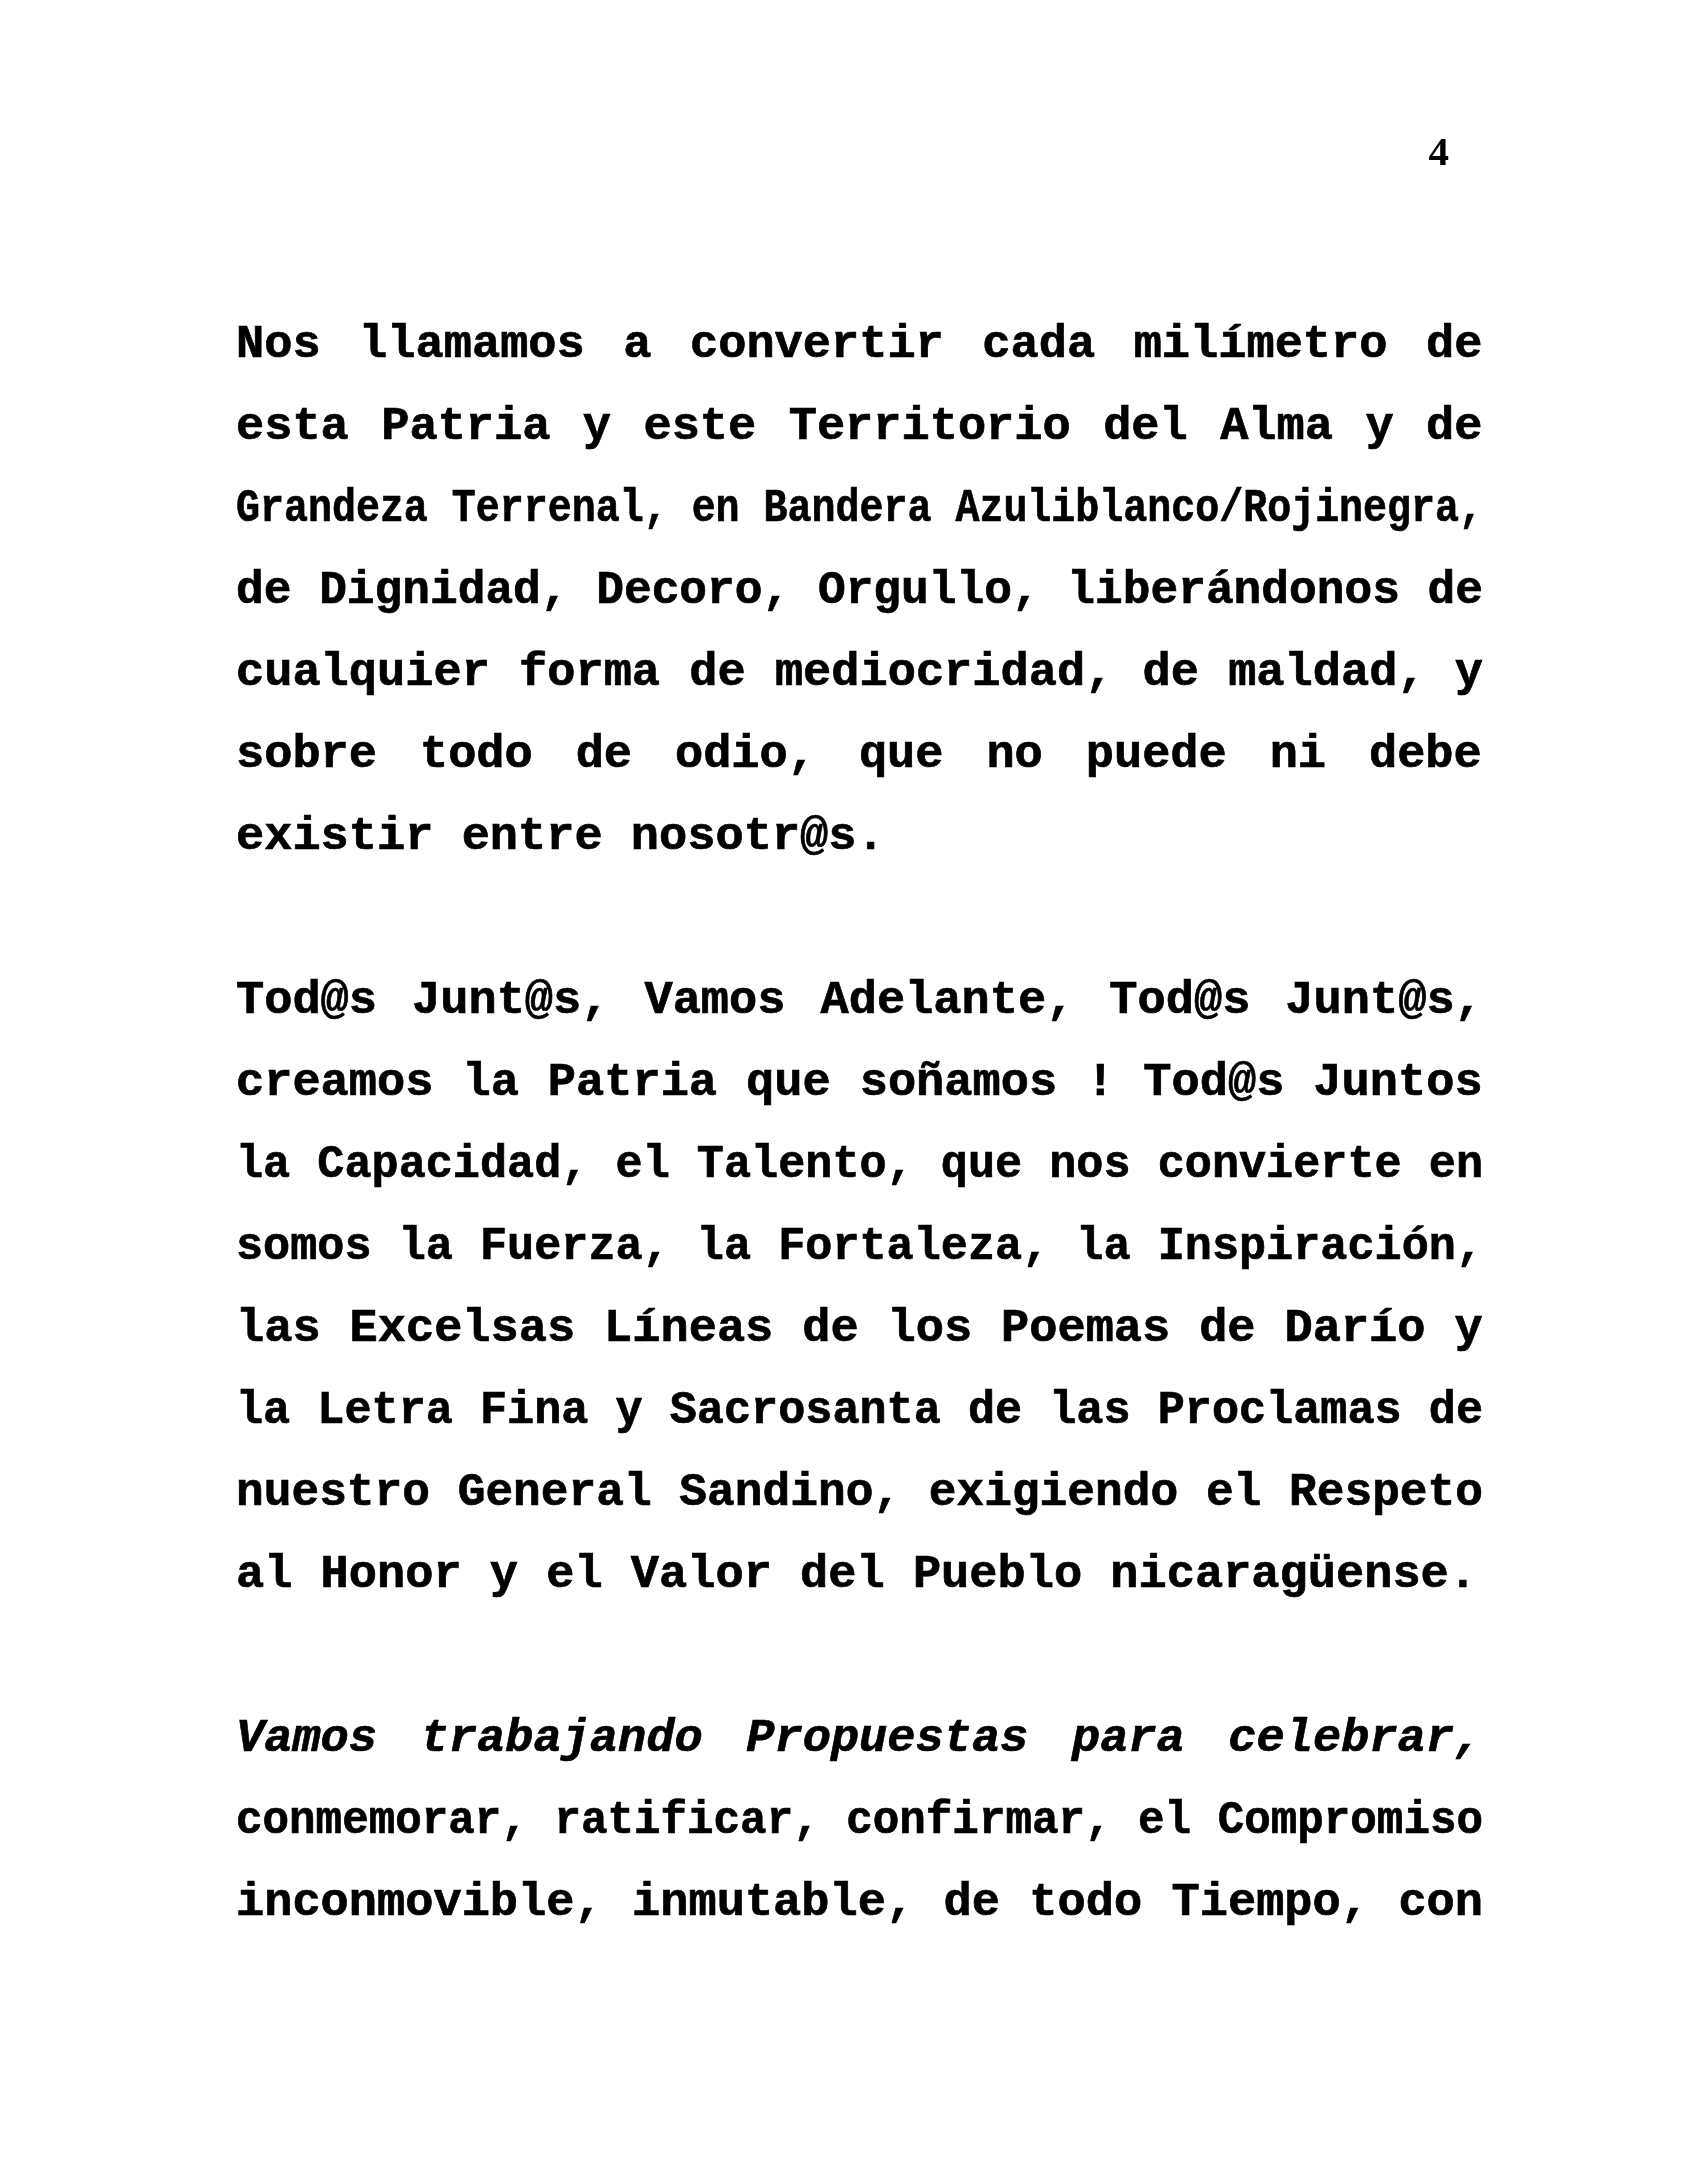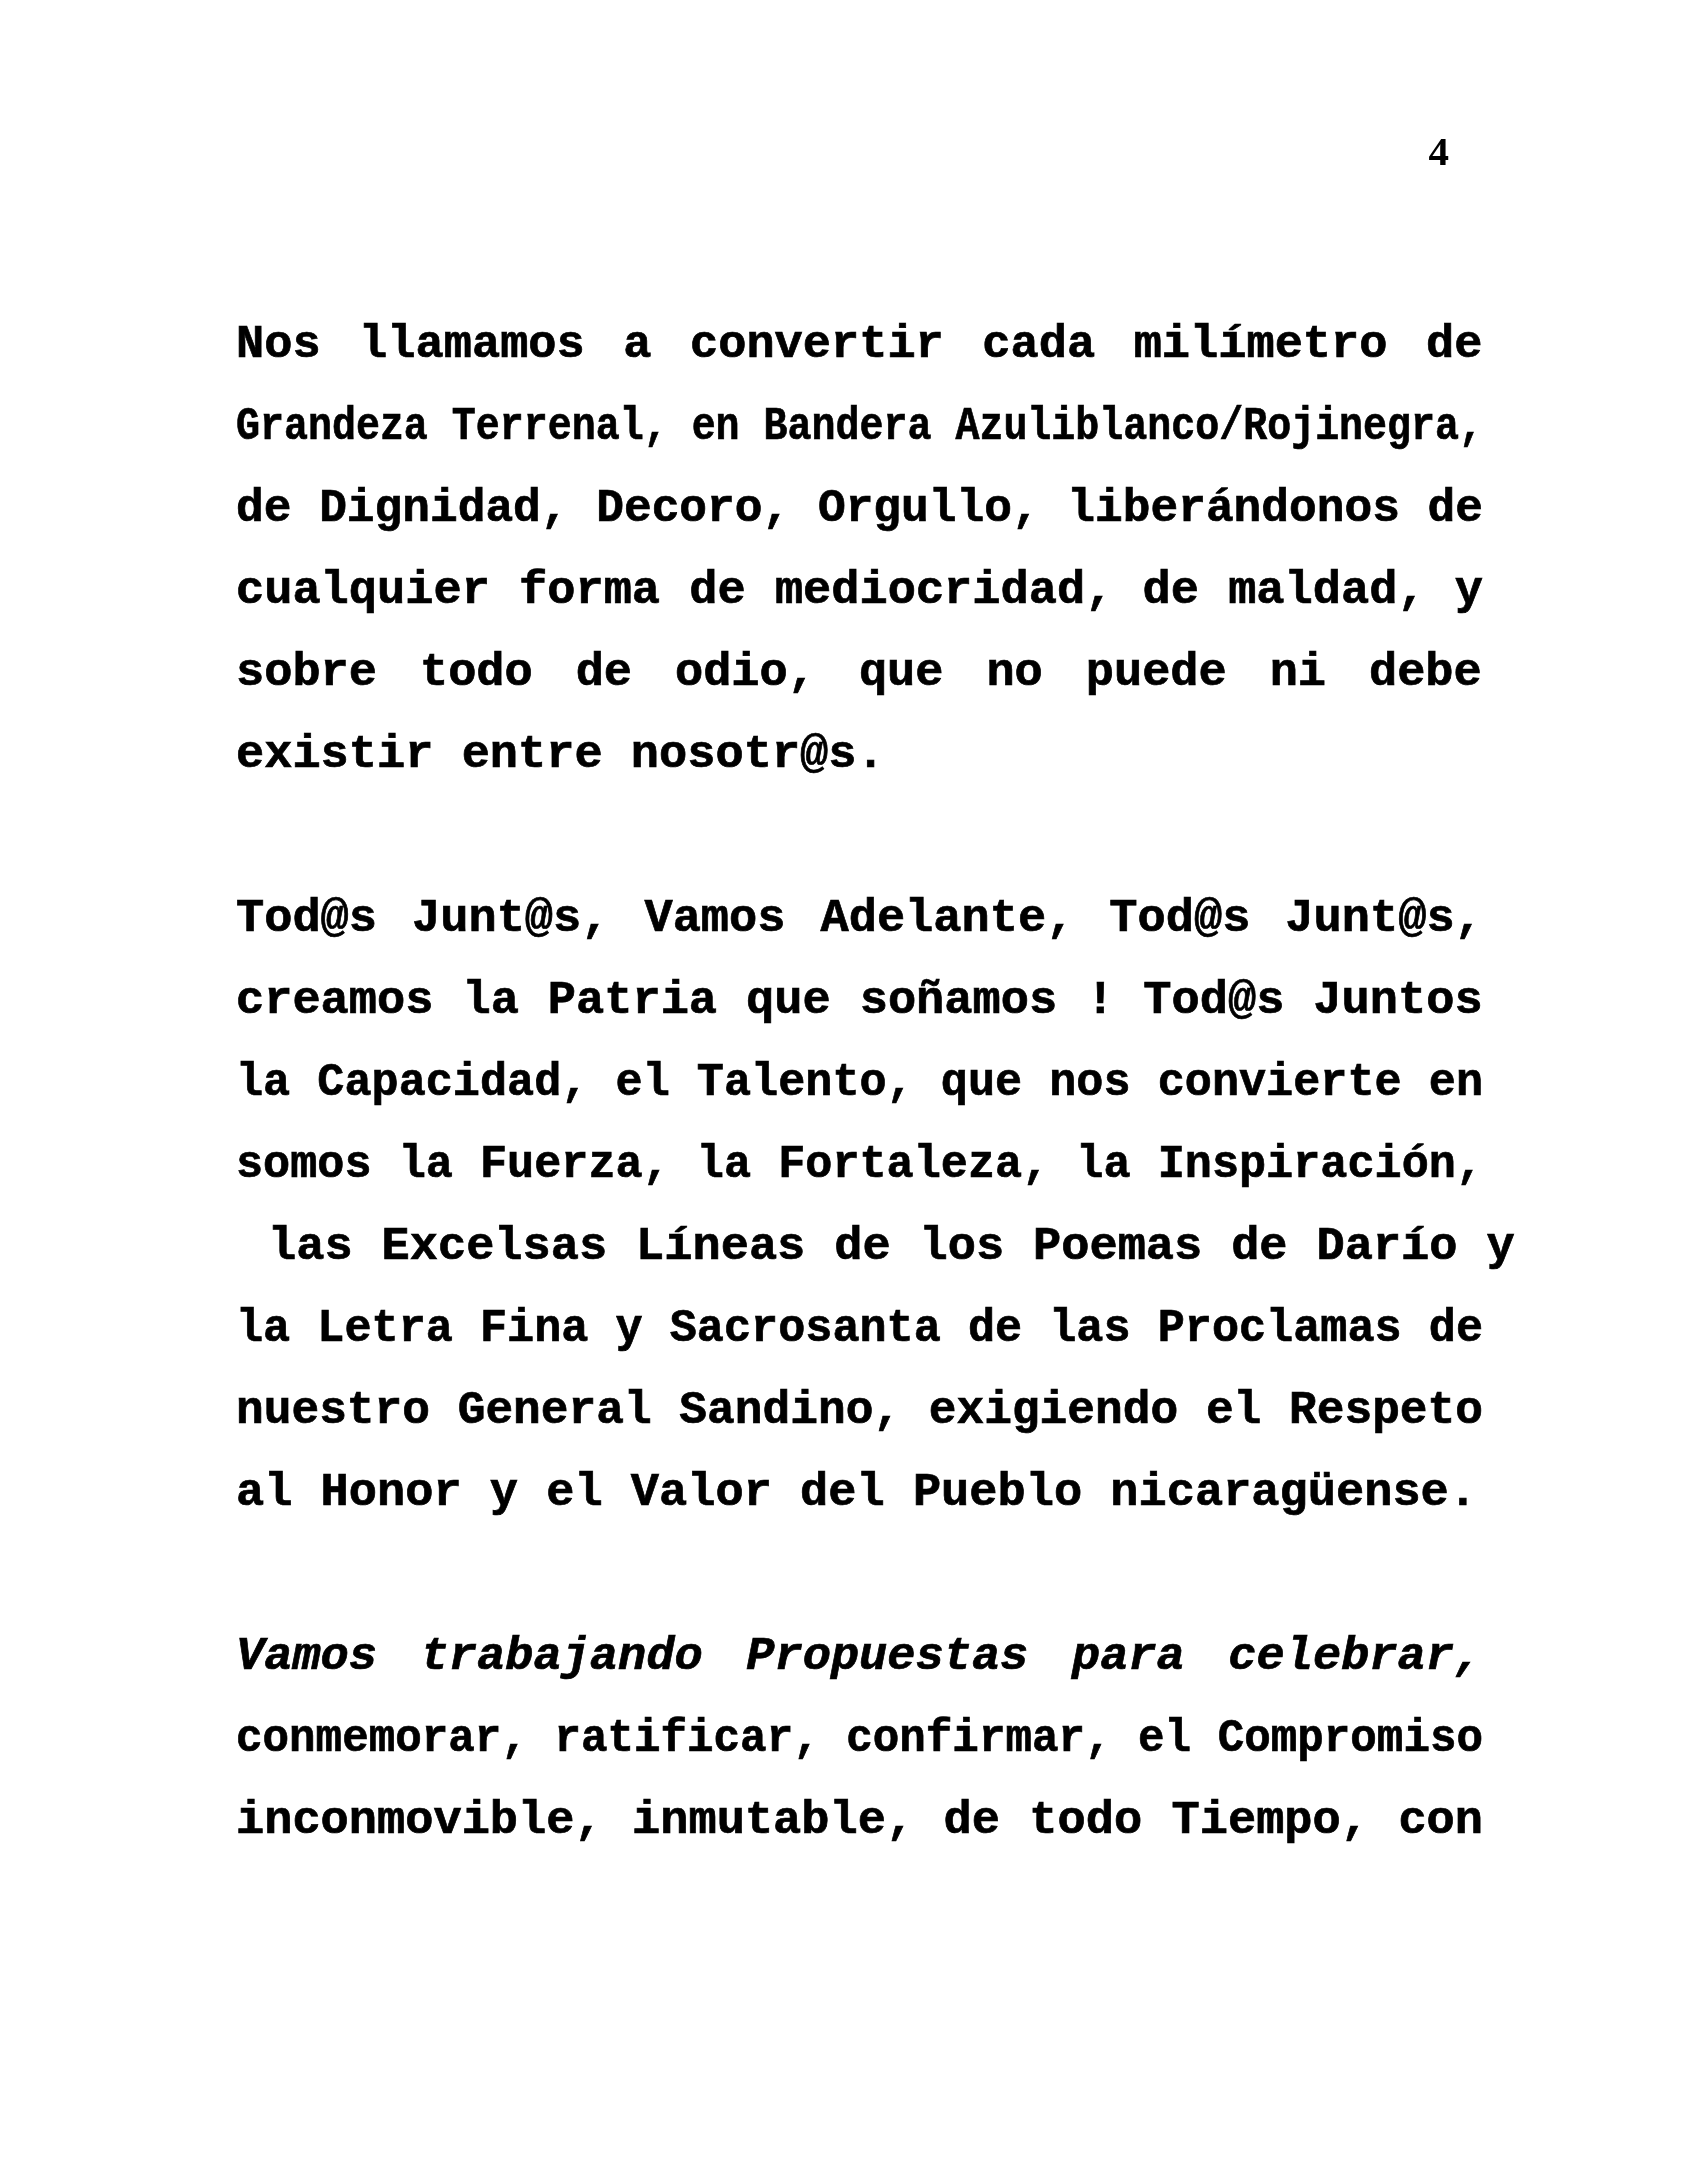--- a/index.html
+++ b/index.html
@@ -55,32 +55,33 @@
   }
 </style>
 </head>
 <body>
 
 <div class="page">
   <div class="page-number">4</div>
   <div class="text-block">
       <div class="paragraph">
         <div class="line"><span class="line-text" style="word-spacing: 10.3px; transform: none; text-align: center;">Nos llamamos a convertir cada milímetro de</span></div>
+        <div class="line"><span class="line-text" style="word-spacing: 4.2px; transform: none;">esta Patria y este Territorio del Alma y de</span></div>
         <div class="line"><span class="line-text" style="word-spacing: 0px; transform: scaleX(0.850242);">Grandeza Terrenal, en Bandera Azuliblanco/Rojinegra,</span></div>
         <div class="line"><span class="line-text" style="word-spacing: 0px; transform: scaleX(0.982494);">de Dignidad, Decoro, Orgullo, liberándonos de</span></div>
         <div class="line"><span class="line-text" style="word-spacing: 1px; transform: none;">cualquier forma de mediocridad, de maldad, y</span></div>
         <div class="line"><span class="line-text" style="word-spacing: 14.7px; transform: none;">sobre todo de odio, que no puede ni debe</span></div>
         <div class="line"><span class="line-text" style="word-spacing: 0px; transform: none;">existir entre nosotr@s.</span></div>
       </div>
       <div class="paragraph">
         <div class="line"><span class="line-text" style="word-spacing: 6.8px; transform: none;">Tod@s Junt@s, Vamos Adelante, Tod@s Junt@s,</span></div>
         <div class="line"><span class="line-text" style="word-spacing: 0.8px; transform: none;">creamos la Patria que soñamos ! Tod@s Juntos</span></div>
         <div class="line"><span class="line-text" style="word-spacing: 0px; transform: scaleX(0.961137);">la Capacidad, el Talento, que nos convierte en</span></div>
         <div class="line"><span class="line-text" style="word-spacing: 0px; transform: scaleX(0.961137);">somos la Fuerza, la Fortaleza, la Inspiración,</span></div>
-        <div class="line"><span class="line-text" style="word-spacing: 0.7px; transform: none; margin-left: 32px;">las Excelsas Líneas de los Poemas de Darío y</span></div>
+        <div class="line"><span class="line-text" style="word-spacing: 0.7px; transform: none;">las Excelsas Líneas de los Poemas de Darío y</span></div>
         <div class="line"><span class="line-text" style="word-spacing: 0px; transform: scaleX(0.961137);">la Letra Fina y Sacrosanta de las Proclamas de</span></div>
         <div class="line"><span class="line-text" style="word-spacing: 0px; transform: scaleX(0.982494);">nuestro General Sandino, exigiendo el Respeto</span></div>
         <div class="line"><span class="line-text" style="word-spacing: 0px; transform: none;">al Honor y el Valor del Pueblo nicaragüense.</span></div>
       </div>
       <div class="paragraph">
         <div class="line"><span class="line-text" style="word-spacing: 15.4px; transform: none; font-style: italic;">Vamos trabajando Propuestas para celebrar,</span></div>
         <div class="line"><span class="line-text" style="word-spacing: 0px; transform: scaleX(0.940688);">conmemorar, ratificar, confirmar, el Compromiso</span></div>
         <div class="line"><span class="line-text" style="word-spacing: 1.2px; transform: none;">inconmovible, inmutable, de todo Tiempo, con</span></div>
       </div>
     </div>

